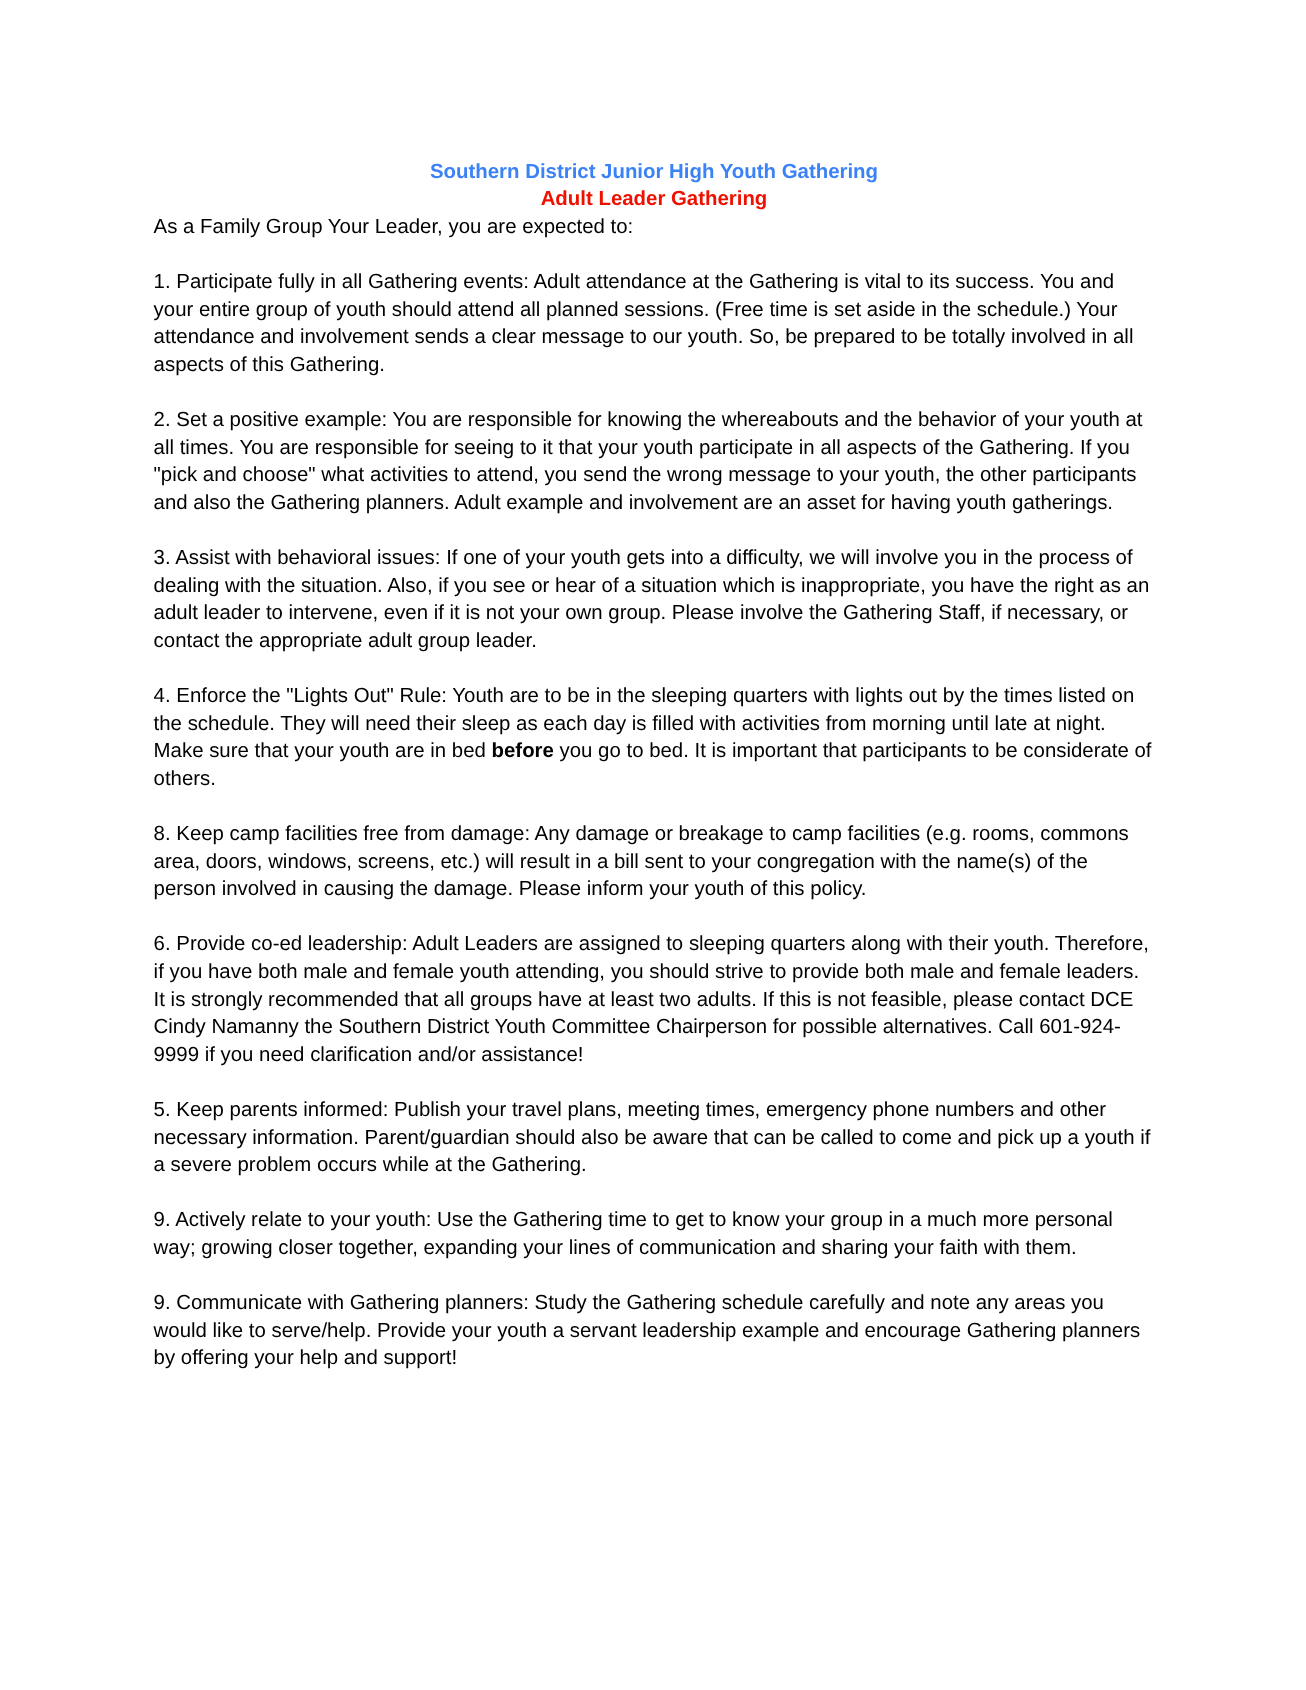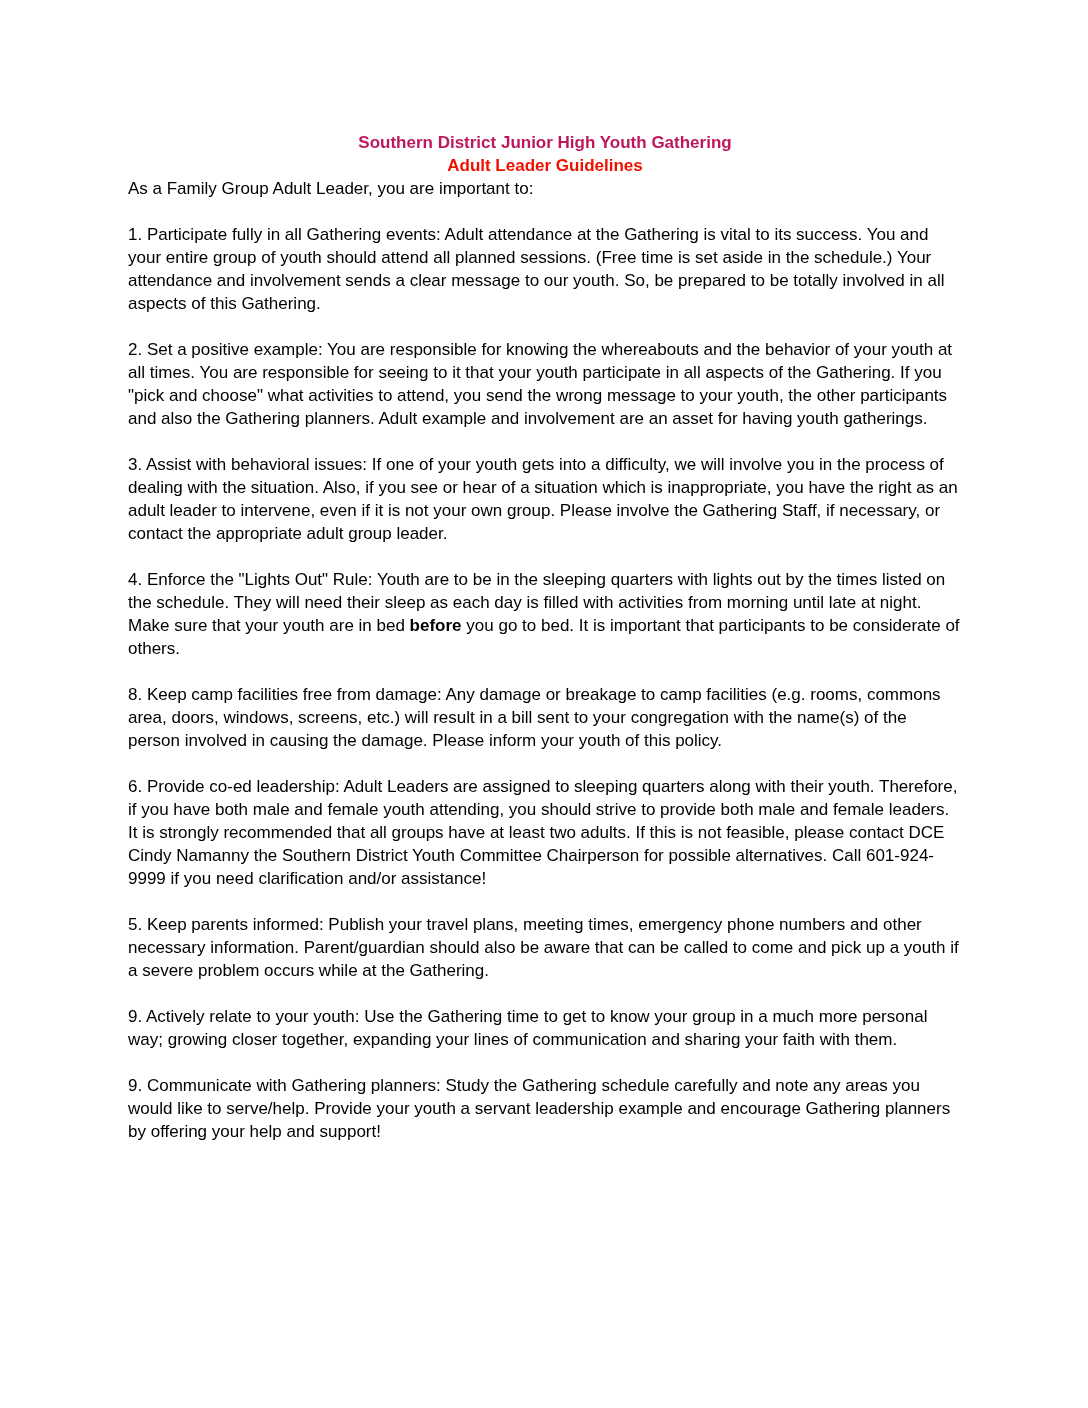--- a/index.html
+++ b/index.html
@@ -35,23 +35,23 @@
     margin: 23px 0 0 0;
   }
   .guideline b.heading {
     font-weight: normal;
   }
 </style>
 </head>
 <body style="color: rgb(0, 0, 0); background: rgb(255, 255, 255);">
 
 <div class="page">
-  <h1 class="doc-title" style="color: #be185d;">Southern District Junior High Youth Gathering</h1>
-  <h2 class="doc-subtitle" style="color: rgb(238, 17, 0);">Adult Leader Guidelines</h2>
-  <p class="intro-lead-in">As a Family Group Adult Leader, you are important to:</p>
+  <h1 class="doc-title" style="color: #3b82f6;">Southern District Junior High Youth Gathering</h1>
+  <h2 class="doc-subtitle" style="color: rgb(238, 17, 0);">Adult Leader Gathering</h2>
+  <p class="intro-lead-in">As a Family Group Your Leader, you are expected to:</p>
   <div>
       <p class="guideline"><b class="heading">1. Participate fully in all Gathering events:</b><span> Adult attendance at the Gathering is vital to its success. You and your entire group of youth should attend all planned sessions. (Free time is set aside in the schedule.) Your attendance and involvement sends a clear message to our youth. So, be prepared to be totally involved in all aspects of this Gathering.</span></p>
       <p class="guideline"><b class="heading">2. Set a positive example:</b><span> You are responsible for knowing the whereabouts and the behavior of your youth at all times. You are responsible for seeing to it that your youth participate in all aspects of the Gathering. If you "pick and choose" what activities to attend, you send the wrong message to your youth, the other participants and also the Gathering planners. Adult example and involvement are an asset for having youth gatherings.</span></p>
       <p class="guideline"><b class="heading">3. Assist with behavioral issues:</b><span> If one of your youth gets into a difficulty, we will involve you in the process of dealing with the situation. Also, if you see or hear of a situation which is inappropriate, you have the right as an adult leader to intervene, even if it is not your own group. Please involve the Gathering Staff, if necessary, or contact the appropriate adult group leader.</span></p>
       <p class="guideline"><b class="heading">4. Enforce the "Lights Out" Rule:</b><span> Youth are to be in the sleeping quarters with lights out by the times listed on the schedule. They will need their sleep as each day is filled with activities from morning until late at night. Make sure that your youth are in bed </span><b>before</b><span> you go to bed. It is important that participants to be considerate of others.</span></p>
       <p class="guideline"><b class="heading">8. Keep camp facilities free from damage:</b><span> Any damage or breakage to camp facilities (e.g. rooms, commons area, doors, windows, screens, etc.) will result in a bill sent to your congregation with the name(s) of the person involved in causing the damage. Please inform your youth of this policy.</span></p>
       <p class="guideline"><b class="heading">6. Provide co-ed leadership:</b><span> Adult Leaders are assigned to sleeping quarters along with their youth. Therefore, if you have both male and female youth attending, you should strive to provide both male and female leaders. It is strongly recommended that all groups have at least two adults. If this is not feasible, please contact DCE Cindy Namanny the Southern District Youth Committee Chairperson for possible alternatives. Call 601-924-9999 if you need clarification and/or assistance!</span></p>
       <p class="guideline"><b class="heading">5. Keep parents informed:</b><span> Publish your travel plans, meeting times, emergency phone numbers and other necessary information. Parent/guardian should also be aware that can be called to come and pick up a youth if a severe problem occurs while at the Gathering.</span></p>
       <p class="guideline"><b class="heading">9. Actively relate to your youth:</b><span> Use the Gathering time to get to know your group in a much more personal way; growing closer together, expanding your lines of communication and sharing your faith with them.</span></p>
       <p class="guideline"><b class="heading">9. Communicate with Gathering planners:</b><span> Study the Gathering schedule carefully and note any areas you would like to serve/help. Provide your youth a servant leadership example and encourage Gathering planners by offering your help and support!</span></p>

